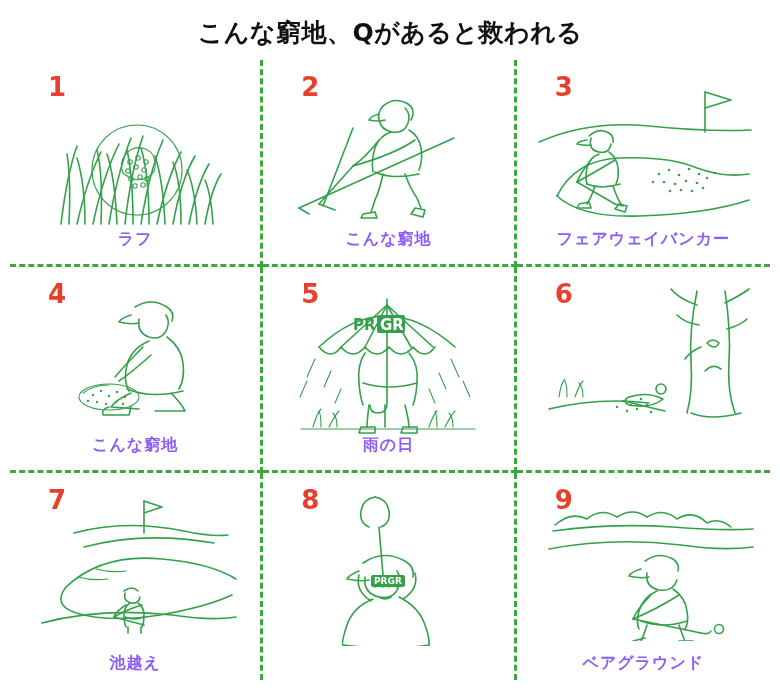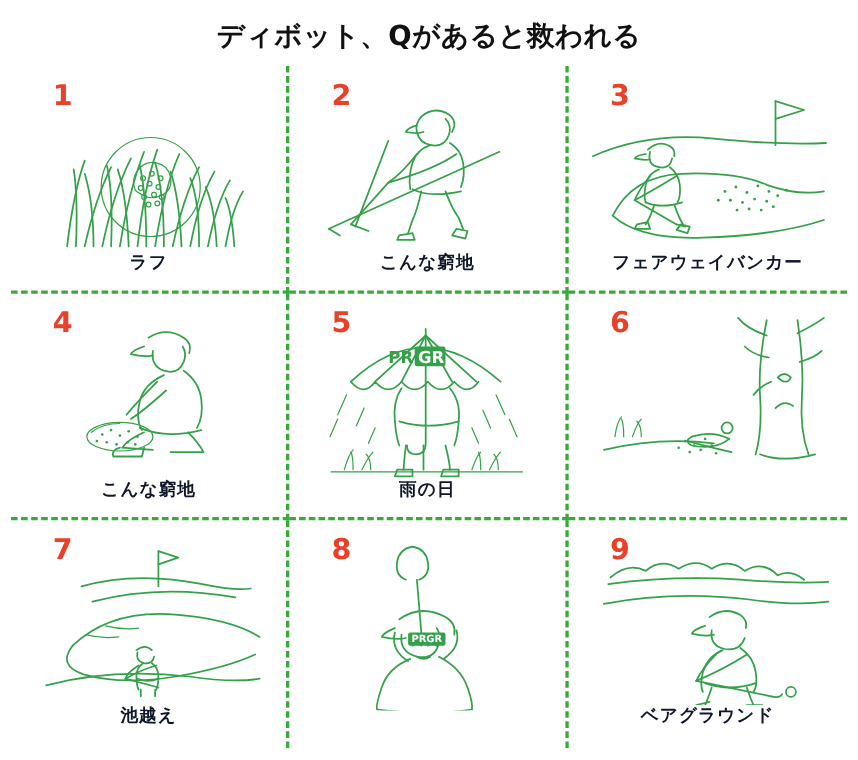--- a/index.html
+++ b/index.html
@@ -73,25 +73,25 @@
     margin: 0 auto;
   }
   .caption {
     position: absolute;
     bottom: 14px;
     left: 0;
     width: 100%;
     text-align: center;
     font-size: 16px;
     font-weight: bold;
-    color: #0f172a;
+    color: #8b5cf6;
     letter-spacing: 1px;
     font-family: "DejaVu Sans", "Liberation Sans", sans-serif;
   }
-  .cell.row3 .caption { bottom: 19px; text-align: center; }
+  .cell.row3 .caption { bottom: 6px; text-align: center; }
   .g-stroke {
     fill: none;
     stroke: #34a14a;
     stroke-width: 1.6;
     stroke-linecap: round;
     stroke-linejoin: round;
   }
   .g-thin {
     fill: none;
     stroke: #34a14a;
@@ -105,21 +105,21 @@
     font-family: "DejaVu Sans", "Liberation Sans", sans-serif;
     font-weight: bold;
   }
   .g-textbox { fill: #34a14a; stroke: none; }
 </style>
 </head>
 <body>
 
 <div class="page">
 
-  <div class="title">ディボット、Qがあると救われる</div>
+  <div class="title">こんな窮地、Qがあると救われる</div>
 
   <div class="grid">
 
     <div class="cell row1 col1">
       <div class="num">1</div>
       <div class="art">
         <svg width="210" height="150" viewBox="0 0 210 150">
           <g class="g-thin">
             <circle cx="106" cy="92" r="45"></circle>
             <path d="M92 95 q-4 -10 2 -18 q7 -9 17 -7 q11 2 13 13 q2 11 -7 16 q-10 5 -17 1 q-6 -3 -8 -5z"></path>

